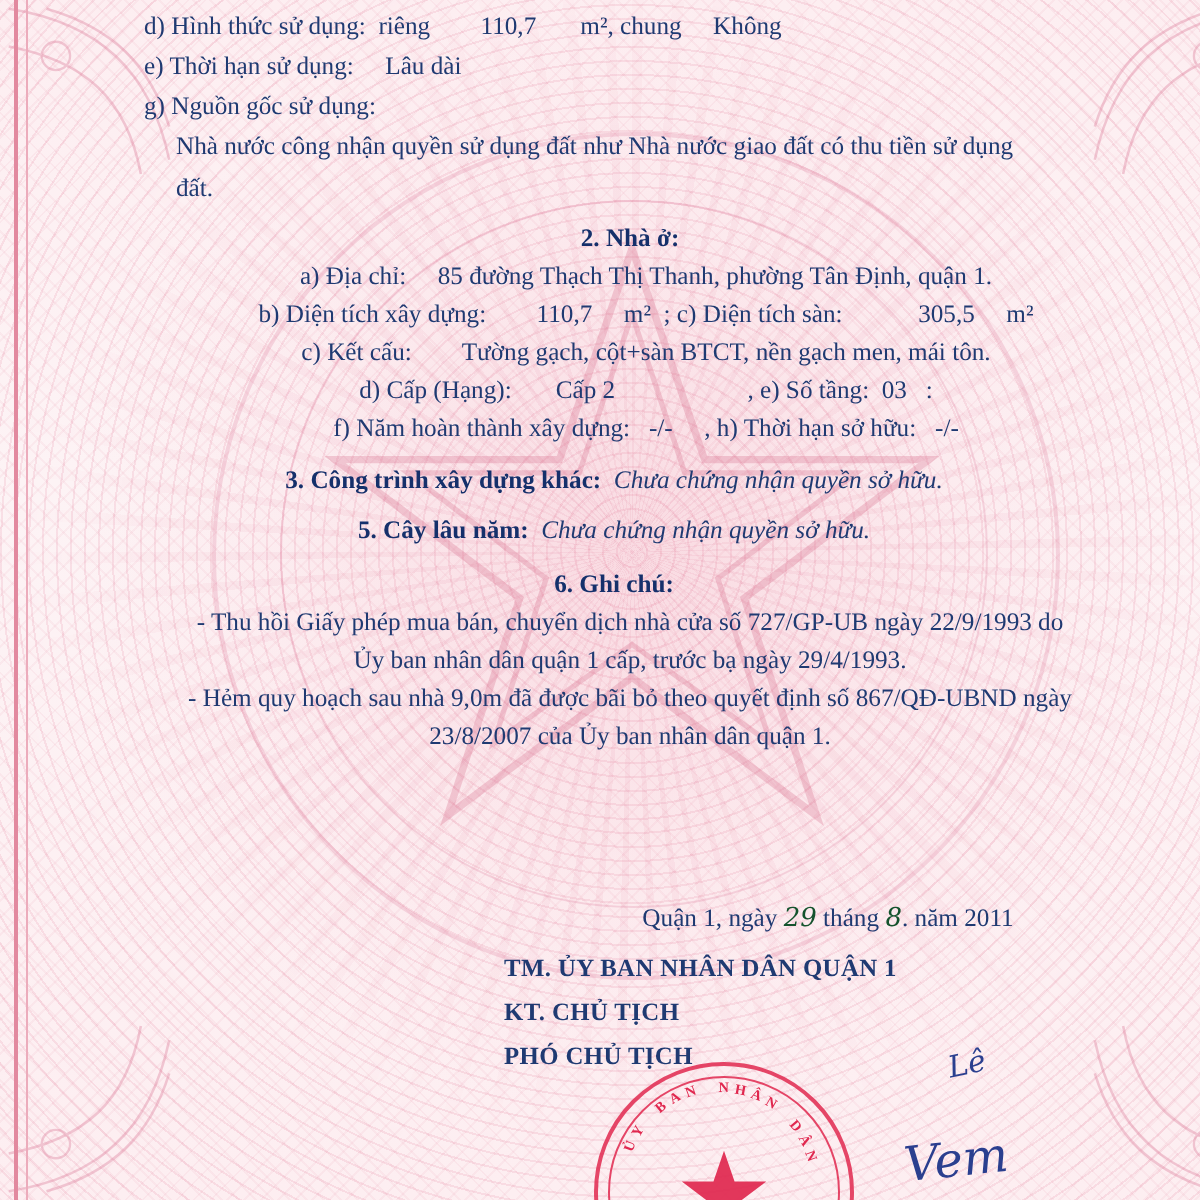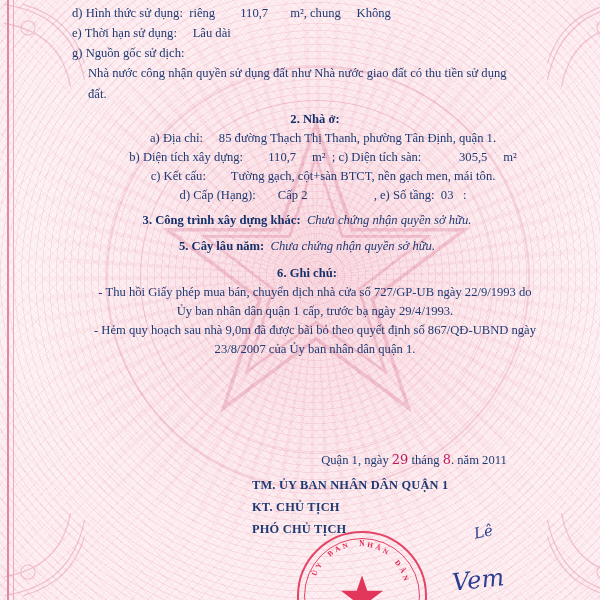--- a/index.html
+++ b/index.html
@@ -161,21 +161,22 @@
     padding-left: 226px;
     text-align: left;
     font-weight: 700;
     font-size: 12.4px;
     letter-spacing: .2px;
   }
   .sign-block div { margin-top: 7px; }
 
   .hand-date {
     font-family: "DejaVu Serif", serif;
-    color: #be185d;
+    font-style: italic;
+    color: #14532d;
     font-size: 13px;
   }
   .hand-blue {
     position: absolute;
     color: #2a3f8f;
     font-family: "DejaVu Serif", serif;
     font-style: italic;
   }
   .sig-mark1 { left: 474px; top: 523px; font-size: 15px; transform: rotate(-12deg); }
   .sig-mark2 { left: 452px; top: 566px; font-size: 24px; transform: rotate(-6deg); }
@@ -255,31 +256,32 @@
   </svg>
 
   <div class="frame-outer"></div>
   <div class="frame-inner"></div>
 
   <div class="content">
 
     <div class="top-block" style="padding-top:4px;">
       <div class="line ind-a"><span>d) Hình thức sử dụng:  riêng        110,7       m², chung     Không</span></div>
       <div class="line ind-a"><span>e) Thời hạn sử dụng:     Lâu dài</span></div>
-      <div class="line ind-a"><span>g) Nguồn gốc sử dịch:</span></div>
+      <div class="line ind-a"><span>g) Nguồn gốc sử dụng:</span></div>
       <div class="line ind-b">Nhà nước công nhận quyền sử dụng đất như Nhà nước giao đất có thu tiền sử dụng</div>
       <div class="line ind-b">đất.</div>
     </div>
 
     <div class="section" style="margin-top:6px;">
       <div class="line ind-c num-head">2. Nhà ở:</div>
       <div class="line ind-a">a) Địa chỉ:     85 đường Thạch Thị Thanh, phường Tân Định, quận 1.</div>
       <div class="line ind-a">b) Diện tích xây dựng:        110,7     m²  ; c) Diện tích sàn:            305,5     m²</div>
       <div class="line ind-a">c) Kết cấu:        Tường gạch, cột+sàn BTCT, nền gạch men, mái tôn.</div>
       <div class="line ind-a">d) Cấp (Hạng):       Cấp 2                     , e) Số tầng:  03   :</div>
+      <div class="line ind-a">f) Năm hoàn thành xây dựng:   -/-     , h) Thời hạn sở hữu:   -/-</div>
     </div>
 
     <div class="section" style="margin-top:6px;">
       <div class="line ind-d"><span class="num-head">3. Công trình xây dựng khác:  </span><span class="ital">Chưa chứng nhận quyền sở hữu.</span></div>
     </div>
 
 
     <div class="section" style="margin-top:6px;">
       <div class="line ind-d"><span class="num-head">5. Cây lâu năm:  </span><span class="ital">Chưa chứng nhận quyền sở hữu.</span></div>
     </div>

